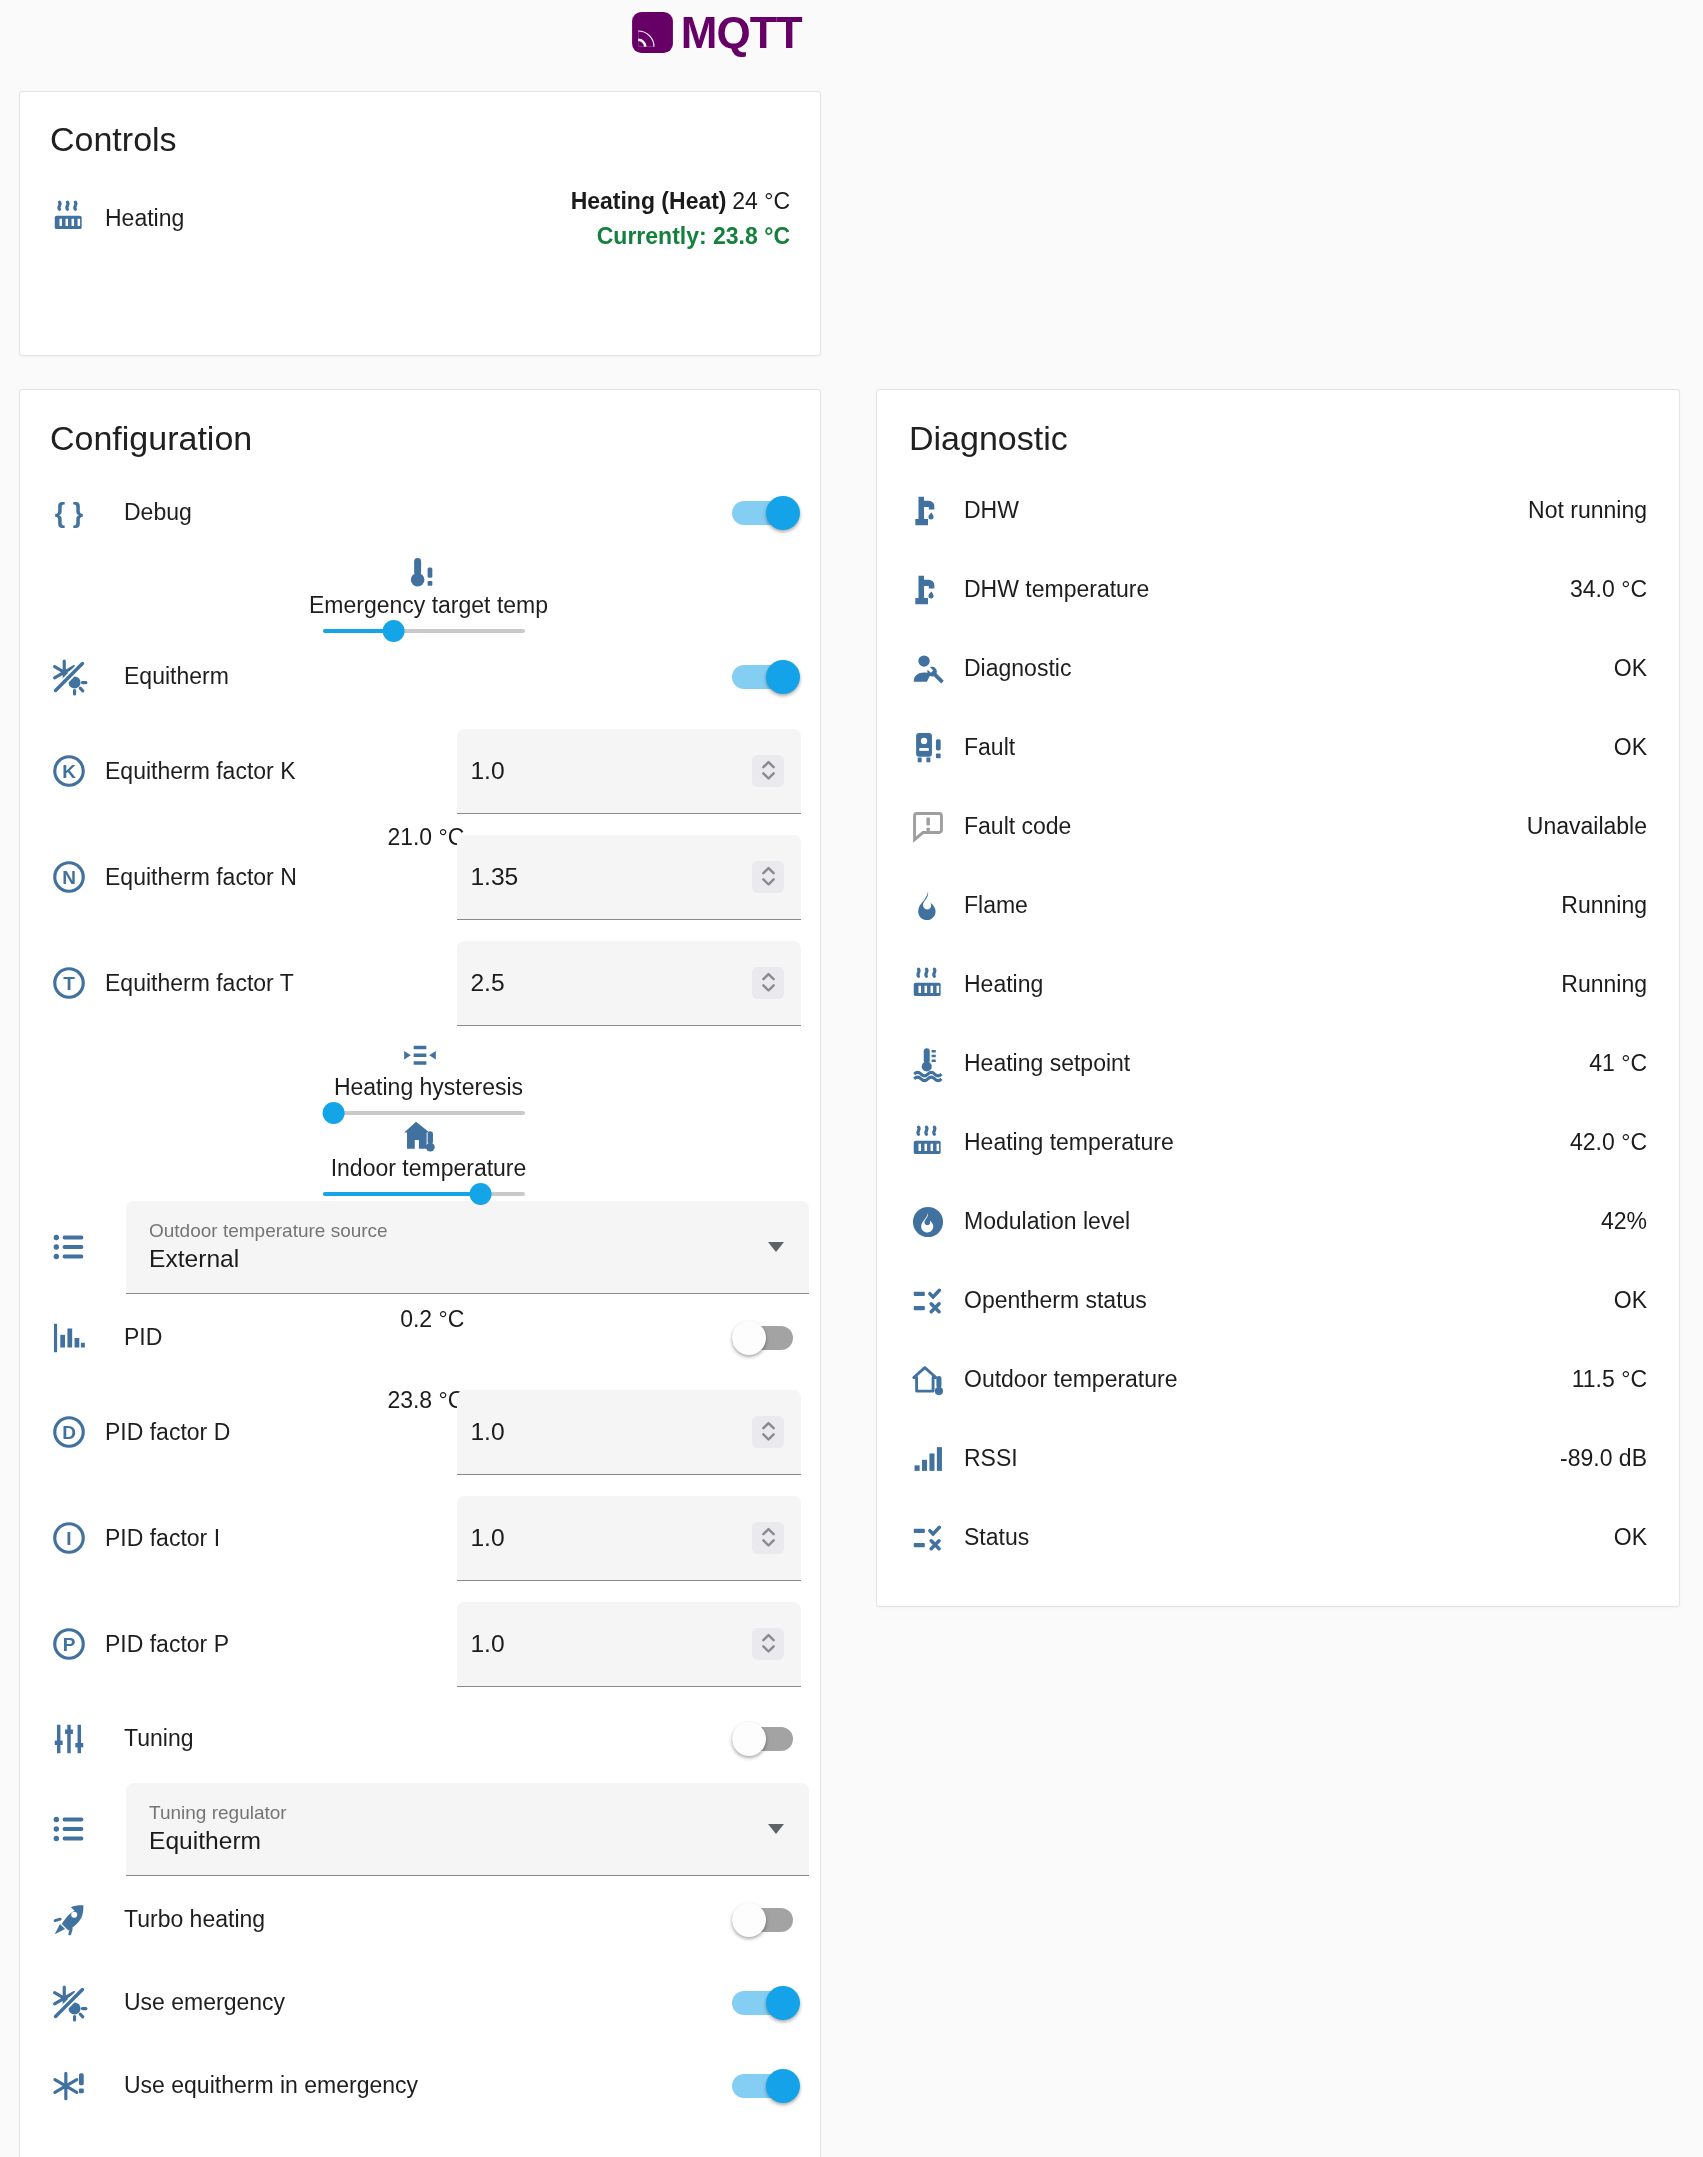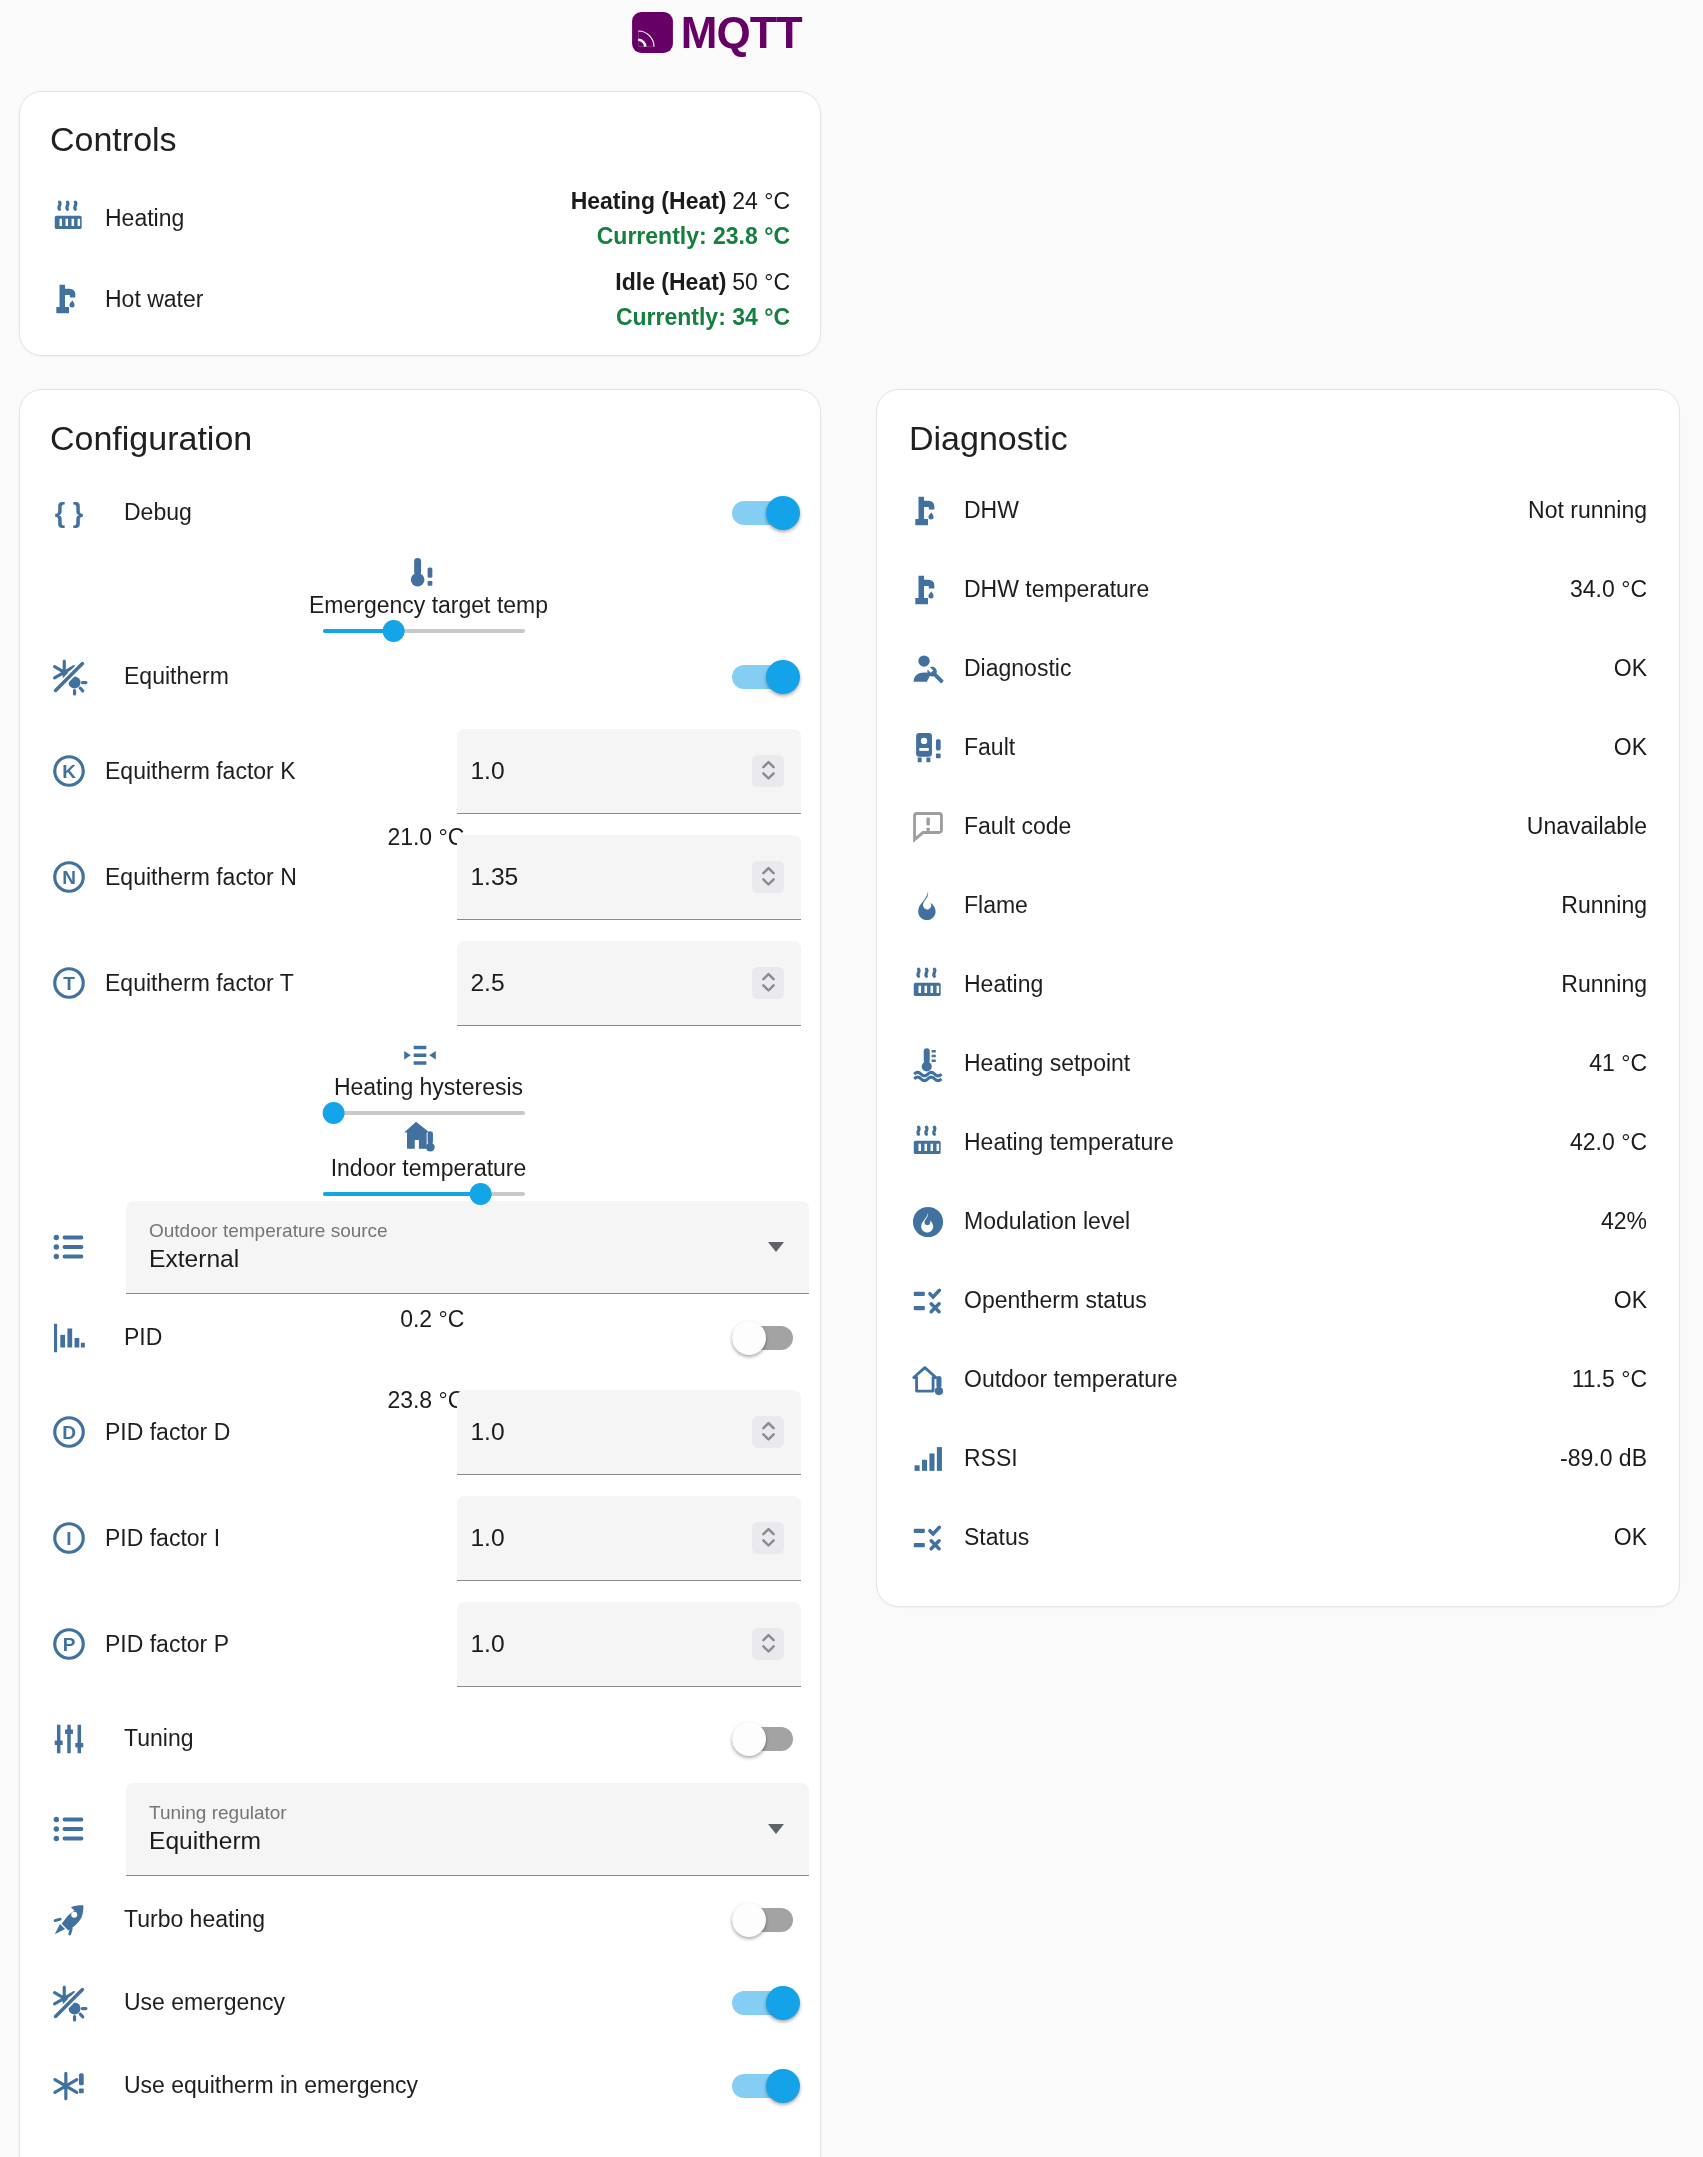--- a/index.html
+++ b/index.html
@@ -1,20 +1,20 @@
 <!DOCTYPE html>
 <html style="font-size:15px"><head>
 <meta charset="utf-8">
 <style>
   html,body{margin:0;padding:0;background:#fafafa;width:1703px;height:2158px;
     font-family:"Liberation Sans","DejaVu Sans",sans-serif;color:#212121;overflow:hidden;position:relative;}
   .logo{position:absolute;left:628px;top:7.6px;display:flex;align-items:center;gap:3.8px;}
   .logo svg{width:49px;height:49px;}
   .logo .brand{font-size:44px;font-weight:bold;color:#660066;letter-spacing:-0.9px;}
-  .card{position:absolute;background:#fff;border:0.9px solid #e4e4e4;border-radius:23px;
+  .card{position:absolute;background:#fff;border:0.9px solid #e4e4e4;border-radius:3px;
     box-shadow:0 0.9px 1.9px rgba(0,0,0,.04);box-sizing:border-box;overflow:hidden;}
   #controls-card{left:19px;top:91px;width:802px;height:265px;padding:26.5px 30px 0;}
   #config-card{left:19px;top:389px;width:802px;height:1926px;padding:28px 30px 0;}
   #diagnostic-card{left:876px;top:389px;width:804px;height:1218px;padding:28px 32px 0;}
   .card-title{font-size:34px;font-weight:400;color:#202020;line-height:40px;}
   .rows{margin-top:13.2px;}
   .row{display:flex;align-items:center;}
   .h-ctl{height:81px;}
   .h-toggle{height:83px;gap:19px;}
   .h-slider{height:81px;flex-direction:column;}
@@ -214,32 +214,20 @@
           <svg viewBox="0 0 40 40" width="38" height="38">
             <use href="#i-radiator"></use>
           </svg>
         </span>
       <span class="lbl">Heating</span>
       <div class="cstate">
         <div class="l1"><span class="sn">Heating (Heat)</span><span class="sv">24 °C</span></div>
         <div class="l2">Currently: 23.8 °C</div>
       </div>
     </div>
-    <div class="row h-ctl">
-      <span class="icon">
-          <svg viewBox="0 0 40 40" width="38" height="38">
-            <use href="#i-tap"></use>
-          </svg>
-        </span>
-      <span class="lbl">Hot water</span>
-      <div class="cstate">
-        <div class="l1"><span class="sn">Idle (Heat)</span><span class="sv">50 °C</span></div>
-        <div class="l2">Currently: 34 °C</div>
-      </div>
-    </div>
   </div>
 </section>
 
 <section class="card" id="config-card">
   <div class="card-title">Configuration</div>
   <div class="rows">
 
     <div class="row h-toggle">
       <span class="icon">
           <svg viewBox="0 0 40 40" width="38" height="38">

